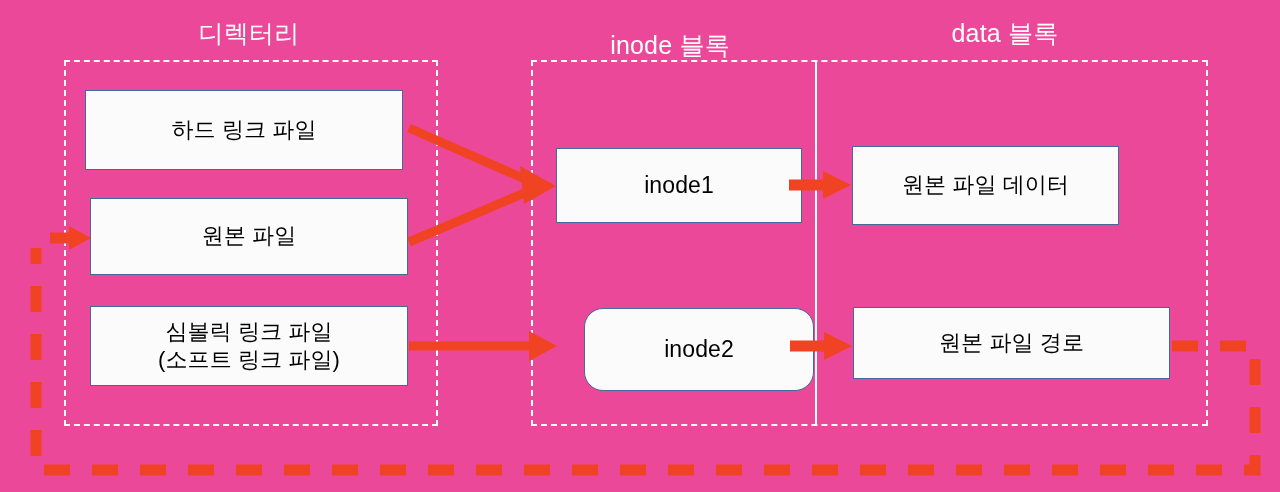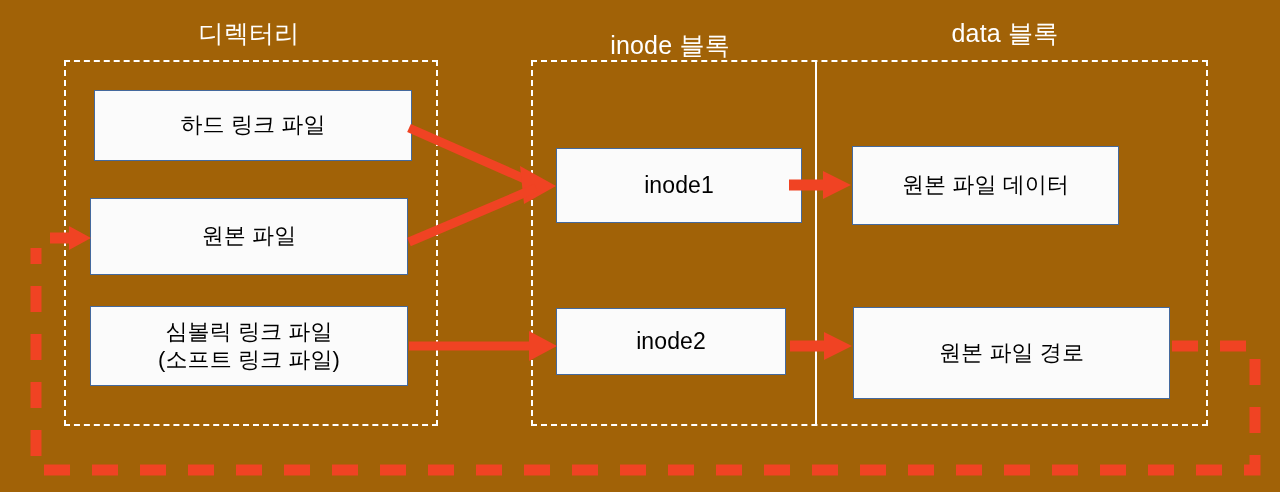--- a/index.html
+++ b/index.html
@@ -5,21 +5,21 @@
 <style>
   html, body {
     margin: 0;
     padding: 0;
     background: #000000;
   }
   #stage {
     position: relative;
     width: 1280px;
     height: 492px;
-    background: #a16207;
+    background: #ec4899;
     overflow: hidden;
     font-family: "Liberation Sans", "DejaVu Sans", sans-serif;
   }
 
   
   .col-title {
     position: absolute;
     color: #ffffff;
     font-size: 25px;
     font-weight: 500;
@@ -86,48 +86,48 @@
   <div class="col-title" style="left:670px; top:33px;">inode 블록</div>
 
   <div class="col-title" style="left:1005px; top:21px;">data 블록</div>
 
   <div class="group-box" style="left:64px; top:60px; width:374px; height:366px;"></div>
 
   <div class="group-box" style="left:531px; top:60px; width:677px; height:366px;"></div>
 
   <div class="divider" style="left:815px; top:60px; height:366px;"></div>
 
-  <div class="node" style="left:94px; top:90px; width:318px; height:71px;">
+  <div class="node" style="left:85px; top:90px; width:318px; height:80px;">
     <span class="lines">하드 링크 파일</span>
   </div>
 
   <div class="node" style="left:90px; top:198px; width:318px; height:77px;">
     <span class="lines">원본 파일</span>
   </div>
 
   <div class="node" style="left:90px; top:306px; width:318px; height:80px;">
     <span class="lines">
       <span>심볼릭 링크 파일</span><br>
       <span>(소프트 링크 파일)</span>
     </span>
   </div>
 
   <div class="node mono-label" style="left:556px; top:148px; width:246px; height:75px;">
     <span class="lines">inode1</span>
   </div>
 
-  <div class="node mono-label" style="left:556px; top:308px; width:230px; height:67px;">
+  <div class="node mono-label" style="left:584px; top:308px; width:230px; height:83px;border-radius:19px;">
     <span class="lines">inode2</span>
   </div>
 
   <div class="node" style="left:852px; top:146px; width:267px; height:79px;">
     <span class="lines">원본 파일 데이터</span>
   </div>
 
-  <div class="node" style="left:853px; top:307px; width:317px; height:92px;">
+  <div class="node" style="left:853px; top:307px; width:317px; height:72px;">
     <span class="lines">원본 파일 경로</span>
   </div>
 
   <svg id="overlay" viewBox="0 0 1280 492">
 
     <g>
       <path d="M 409,128 L 536,184" stroke="#f04323" stroke-width="9" fill="none" stroke-linecap="butt"></path>
       <polygon points="556,186 520,166 524,204" fill="#f04323"></polygon>
     </g>
 

